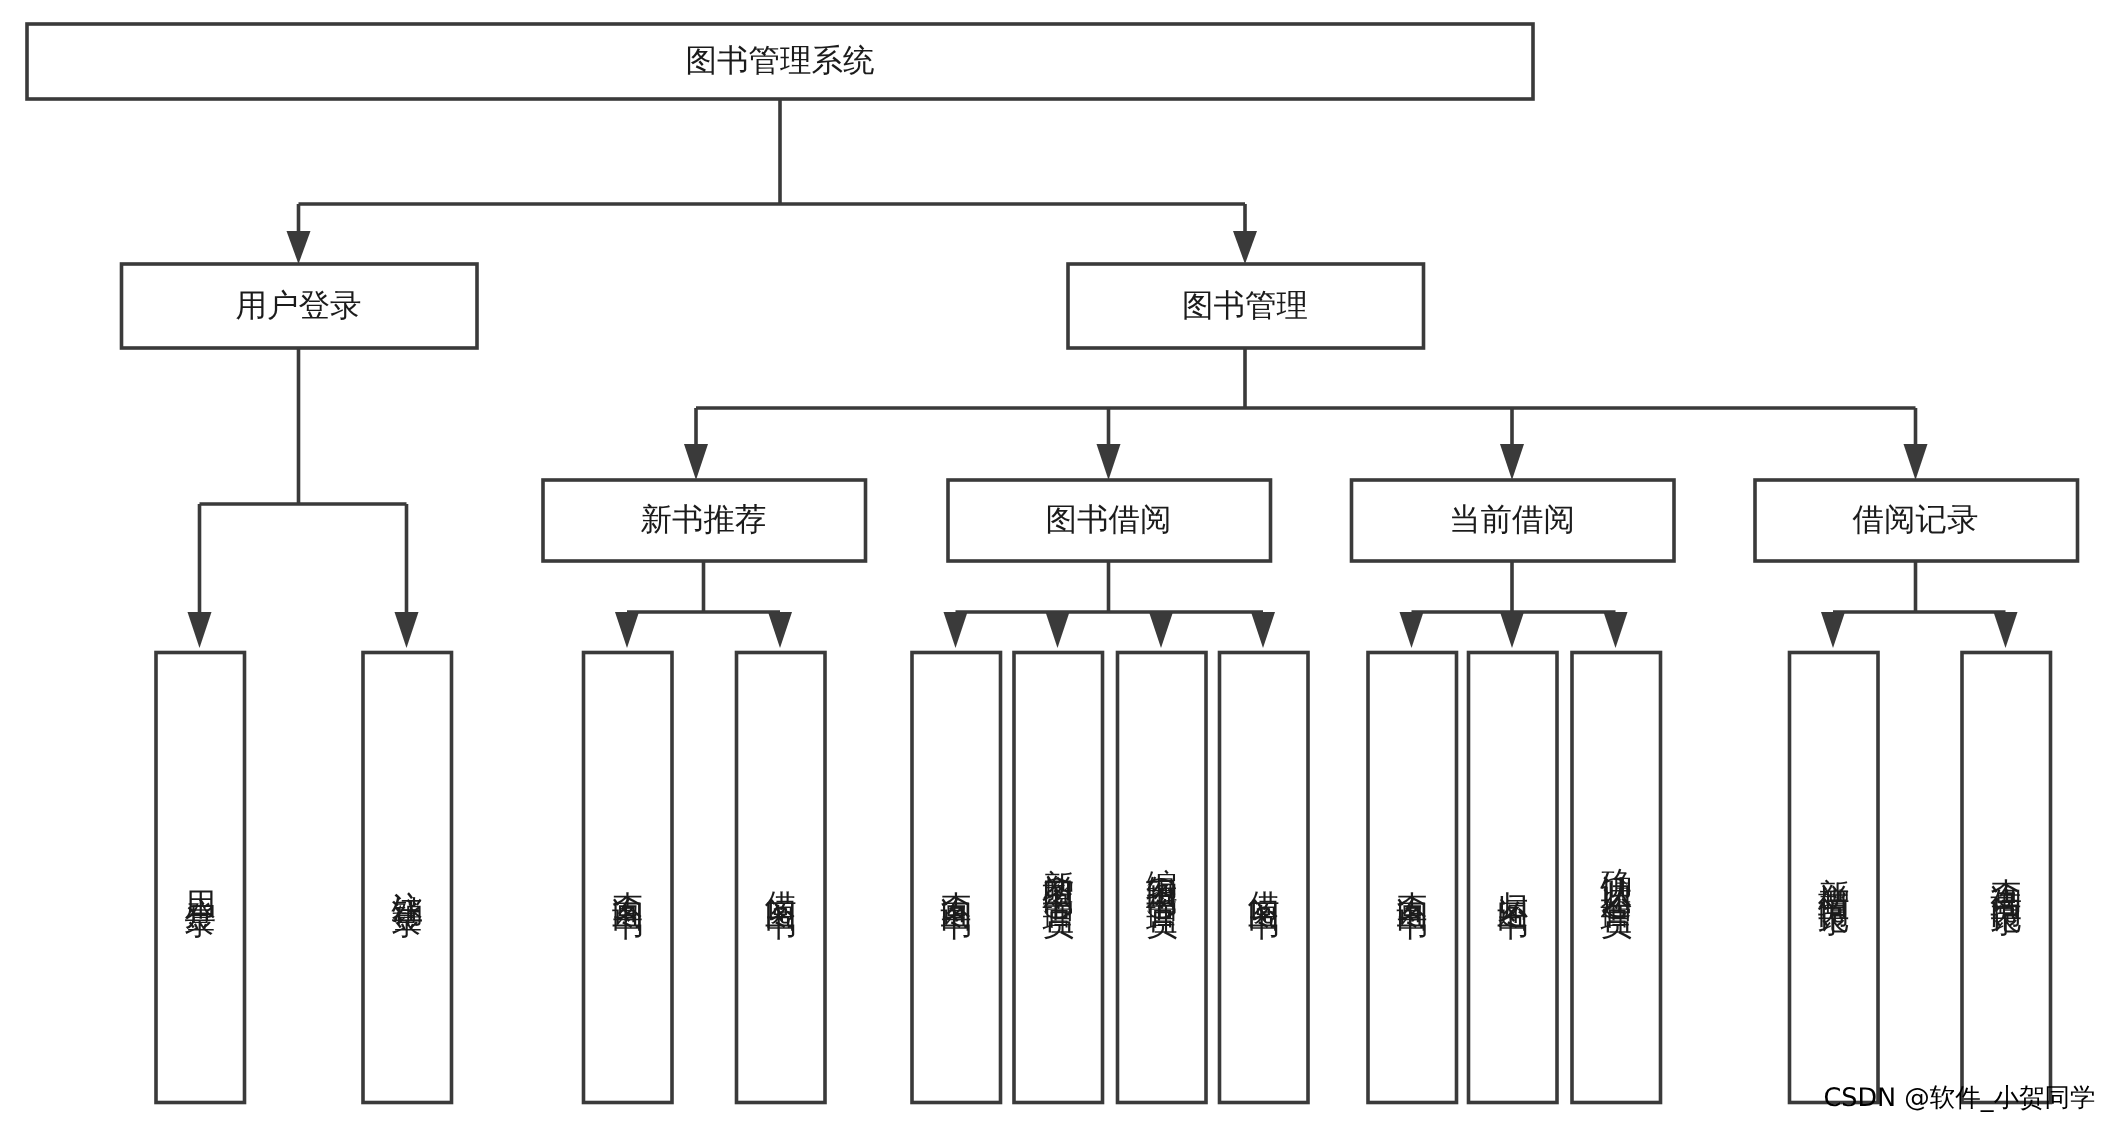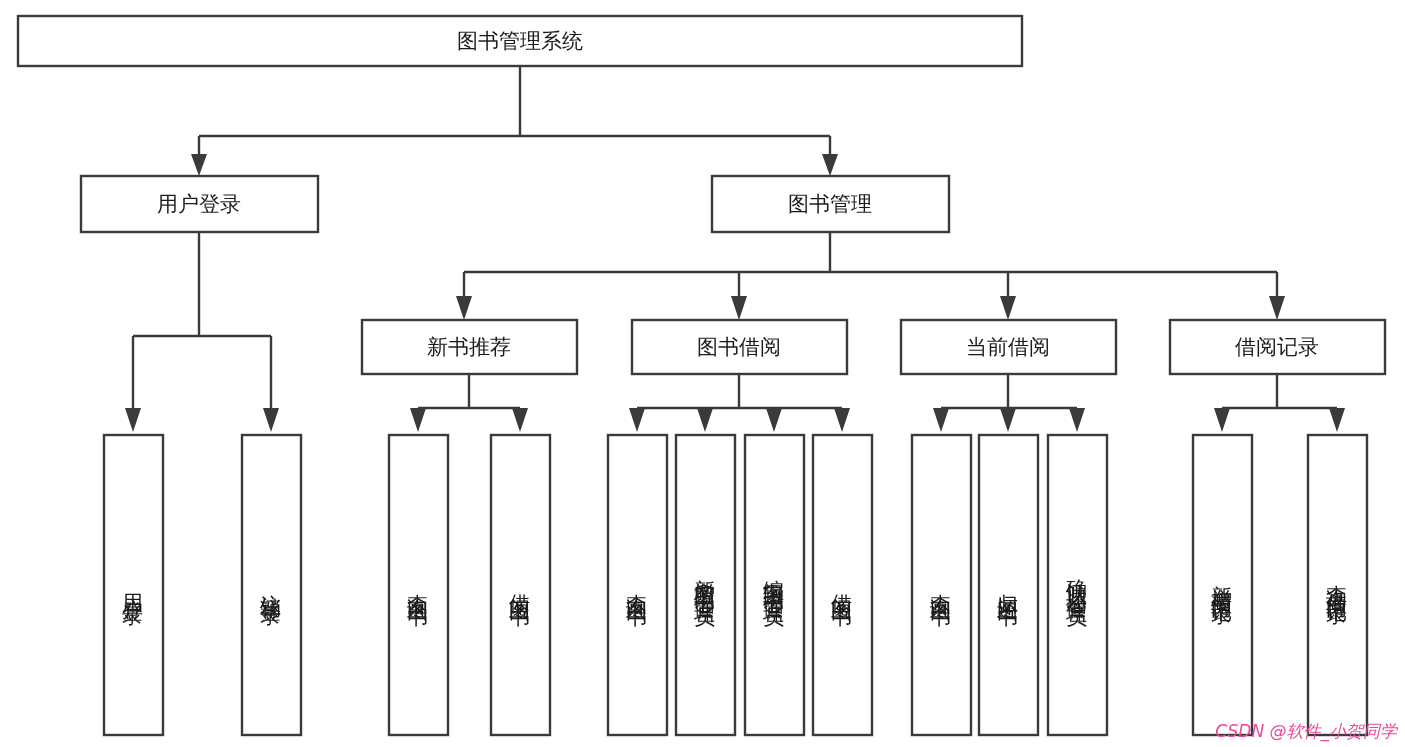--- a/index.html
+++ b/index.html
@@ -57,25 +57,24 @@
     text-orientation: upright;
     letter-spacing: 4px;
     dominant-baseline: central;
   }
   .watermark-text {
     position: absolute;
     right: 8px;
     bottom: 4px;
     font-family: "DejaVu Sans", "Liberation Sans", sans-serif;
     font-size: 17px;
-    color: #ec4899;
+    color: #000000;
     white-space: nowrap;
     user-select: none;
     pointer-events: none;
-    font-style: italic;
   }
 </style>
 </head>
 <body>
 
 <div id="diagram-root">
   <svg class="diagram-canvas" viewBox="0 0 1405 747">
 
     <g>
 

